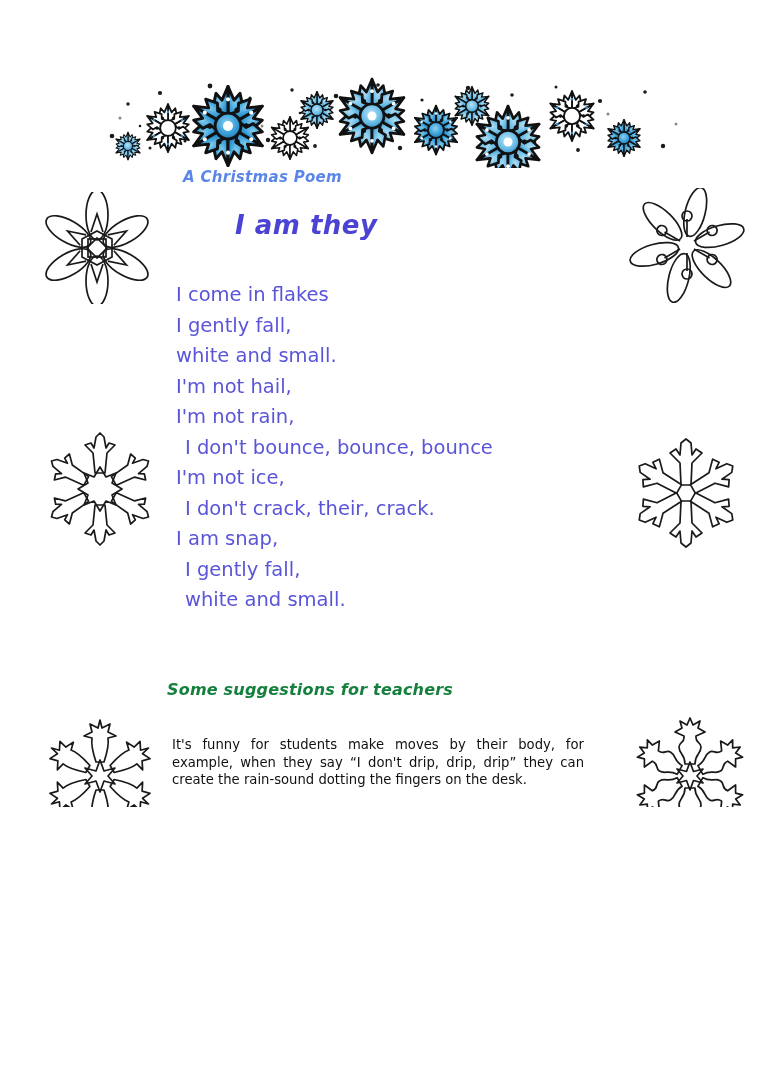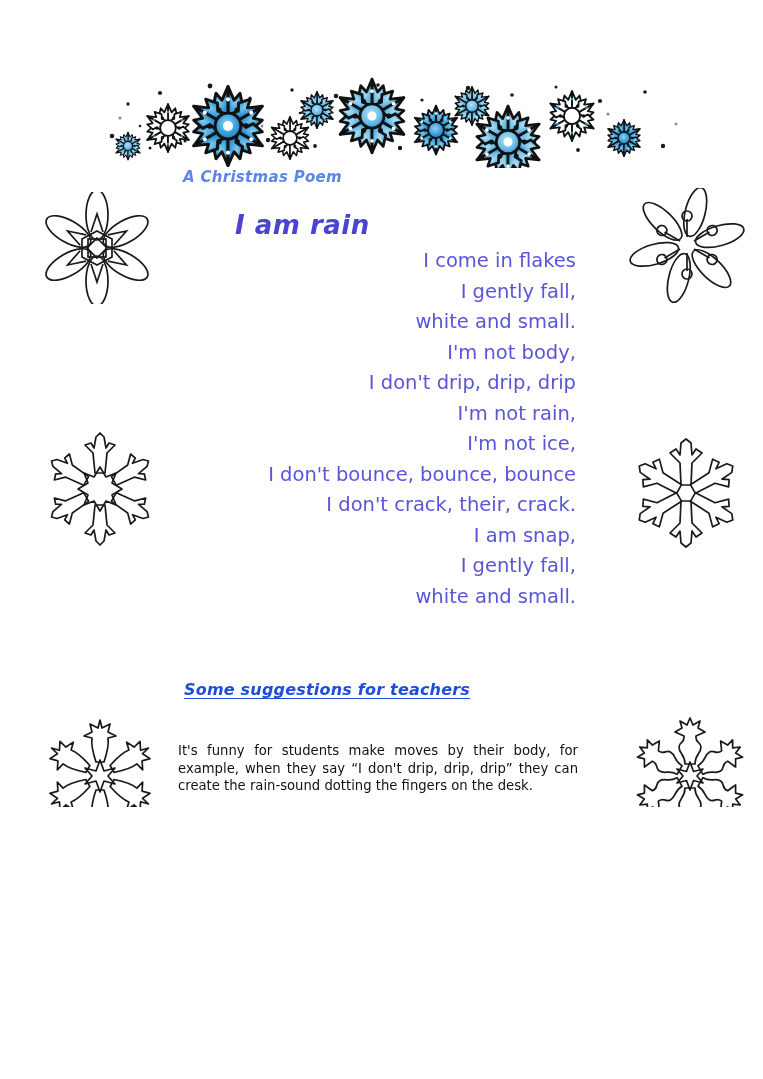--- a/index.html
+++ b/index.html
@@ -55,60 +55,58 @@
     font-size: 26px;
     font-weight: bold;
     font-style: italic;
     letter-spacing: 0.5px;
     color: #4a43d4;
     white-space: nowrap;
   }
   .poem {
     position: absolute;
     left: 176px;
-    top: 246px;
+    top: 280px;
     width: 400px;
-    text-align: right;
   }
   .poem-line {
     font-family: "DejaVu Sans", sans-serif;
     font-size: 19.5px;
     line-height: 30.5px;
     color: #5a55d8;
     white-space: nowrap;
   }
   .poem-line.indent { padding-left: 9px; }
 
   .suggestions-heading {
     position: absolute;
-    left: 184px;
+    left: 167px;
     top: 680px;
     font-family: "DejaVu Sans", sans-serif;
     font-size: 16px;
     font-weight: bold;
     font-style: italic;
     letter-spacing: 0.2px;
-    color: #1d4ed8;
-    text-decoration: underline;
+    color: #15803d;
     text-underline-offset: 3px;
     white-space: nowrap;
   }
   .body-text {
     position: absolute;
     left: 172px;
     top: 736px;
     width: 412px;
     font-family: "DejaVu Sans", sans-serif;
     font-size: 13.2px;
     line-height: 17.6px;
     color: #111111;
     text-align: justify;
   }
   .body-text p {
-    margin: 6px;
+    margin: 0;
   }
 
   .watermark {
     position: absolute;
     left: 578px;
     top: 1026px;
     font-family: "Liberation Sans", sans-serif;
     font-size: 17px;
     color: #c9c9c9;
     letter-spacing: 0.2px;
@@ -457,31 +455,30 @@
         </g>
         <g transform="rotate(300)">
           <path d="M-5,-12 C-5,-22 -11,-22 -11,-29 C-11,-34 -5,-33 -6,-40 L-15,-44 L-8,-48 L-10,-55 L-3,-51 L0,-58 L3,-51 L10,-55 L8,-48 L15,-44 L6,-40 C5,-33 11,-34 11,-29 C11,-22 5,-22 5,-12 Z"></path>
         </g>
         <path d="M0,-14 L3.5,-4.5 L13,-7 L7,0 L13,7 L3.5,4.5 L0,14 L-3.5,4.5 L-13,7 L-7,0 L-13,-7 L-3.5,-4.5 Z"></path>
       </g>
     </svg>
   </div>
 
   <div class="subtitle">A Christmas Poem</div>
-  <div class="main-title">I am rain</div>
+  <div class="main-title">I am they</div>
 
   <div class="poem">
     <div class="poem-line">I come in flakes</div>
     <div class="poem-line">I gently fall,</div>
     <div class="poem-line">white and small.</div>
-    <div class="poem-line">I'm not body,</div>
-    <div class="poem-line">I don't drip, drip, drip</div>
+    <div class="poem-line">I'm not hail,</div>
     <div class="poem-line">I'm not rain,</div>
+    <div class="poem-line indent">I don't bounce, bounce, bounce</div>
     <div class="poem-line">I'm not ice,</div>
-    <div class="poem-line indent">I don't bounce, bounce, bounce</div>
     <div class="poem-line indent">I don't crack, their, crack.</div>
     <div class="poem-line">I am snap,</div>
     <div class="poem-line indent">I gently fall,</div>
     <div class="poem-line indent">white and small.</div>
   </div>
 
   <div class="suggestions-heading">Some suggestions for teachers</div>
 
   <div class="body-text">
     <p>It's funny for students make moves by their body, for example, when they say “I don't drip, drip, drip” they can create the rain-sound dotting the fingers on the desk.</p>

